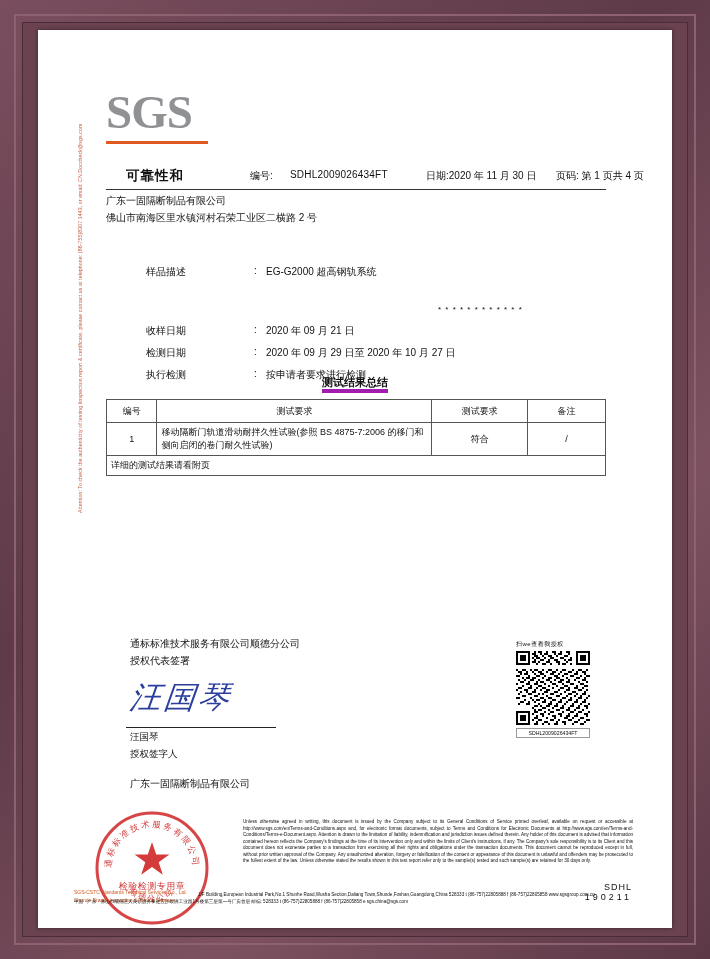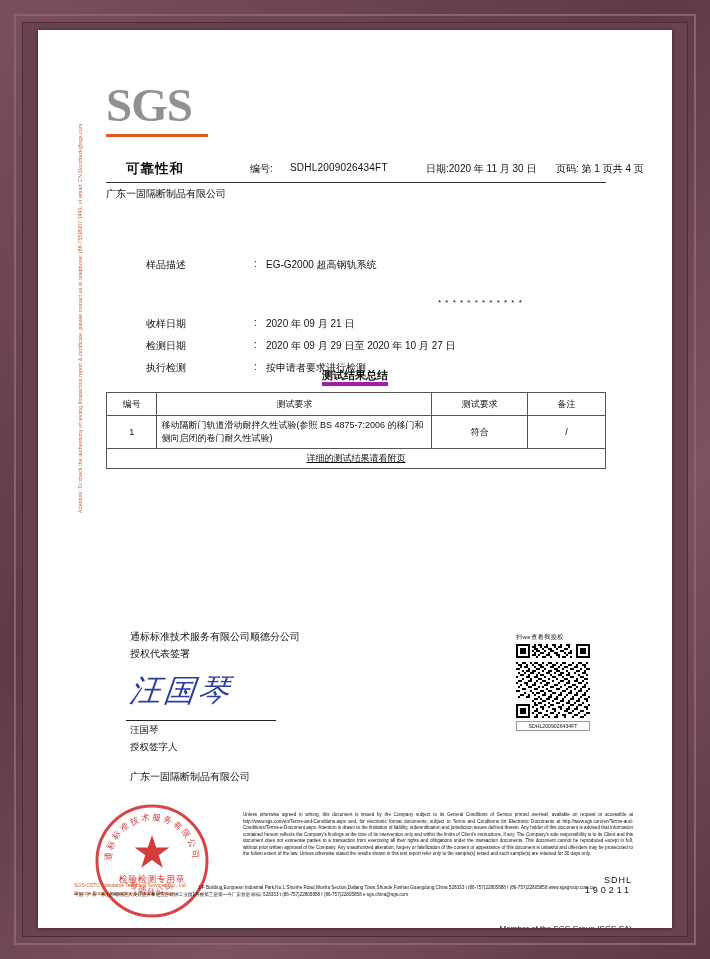--- a/index.html
+++ b/index.html
@@ -55,21 +55,21 @@
     transform-origin: center center;
     font-size: 5.2px;
     color: #c75a3a;
     letter-spacing: 0.1px;
     white-space: nowrap;
     text-align: center;
   }
 
   .content {
     position: absolute;
-    left: 0; top: 0;
+    left: 0; top: 7px;
     width: 634px; height: 898px;
   }
 
   
   .sgs-logo {
     position: absolute;
     left: 68px;
     top: 52px;
     font-family: "Liberation Serif", serif;
     font-weight: bold;
@@ -200,23 +200,22 @@
     font-weight: normal;
     text-align: center;
     height: 16px;
   }
   .col-no { width: 42px; text-align: center; }
   .col-req { width: 270px; }
   .col-res { width: 88px; text-align: center; }
   .col-rem { width: 70px; text-align: center; }
   .footnote-row td {
     border-top: 1px solid #555;
-    text-align: center;
+    text-align: left;
     padding-left: 6px;
-    text-decoration: underline;
   }
 
   .sig-company {
     position: absolute;
     left: 92px; top: 600px;
     font-size: 10px; color: #111;
   }
   .sig-auth {
     position: absolute;
     left: 92px; top: 617px;
@@ -360,20 +359,21 @@
       <div class="title-row">
         <div class="report-title">可靠性和</div>
         <div class="hdr-no-label">编号:</div>
         <div class="hdr-no-val">SDHL2009026434FT</div>
         <div class="hdr-date">日期:2020 年 11 月 30 日</div>
         <div class="hdr-page">页码: 第 1 页共 4 页</div>
       </div>
       <div class="hdr-rule"></div>
 
       <div class="client-name">广东一固隔断制品有限公司</div>
+      <div class="client-addr">佛山市南海区里水镇河村石荣工业区二横路 2 号</div>
 
       <div class="f-label" style="left:108px; top:228px;">样品描述</div>
       <div class="f-colon" style="top:228px;">:</div>
       <div class="f-val" style="top:228px;">EG-G2000 超高钢轨系统</div>
 
       <div class="stars">* * * * * * * * * * * *</div>
 
       <div class="f-label" style="left:108px; top:287px;">收样日期</div>
       <div class="f-colon" style="top:287px;">:</div>
       <div class="f-val" style="top:287px;">2020 年 09 月 21 日</div>

